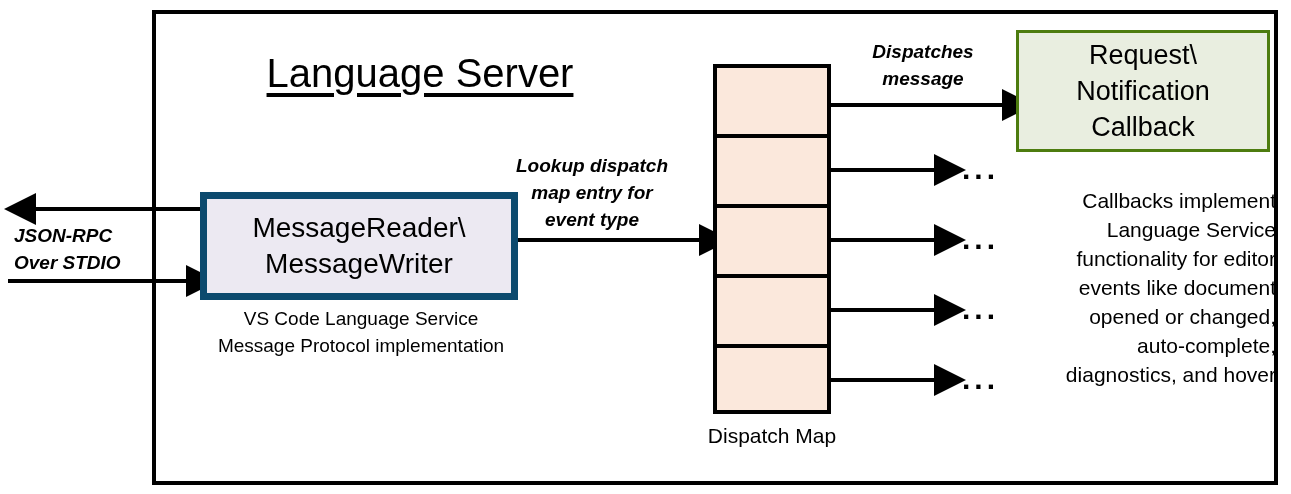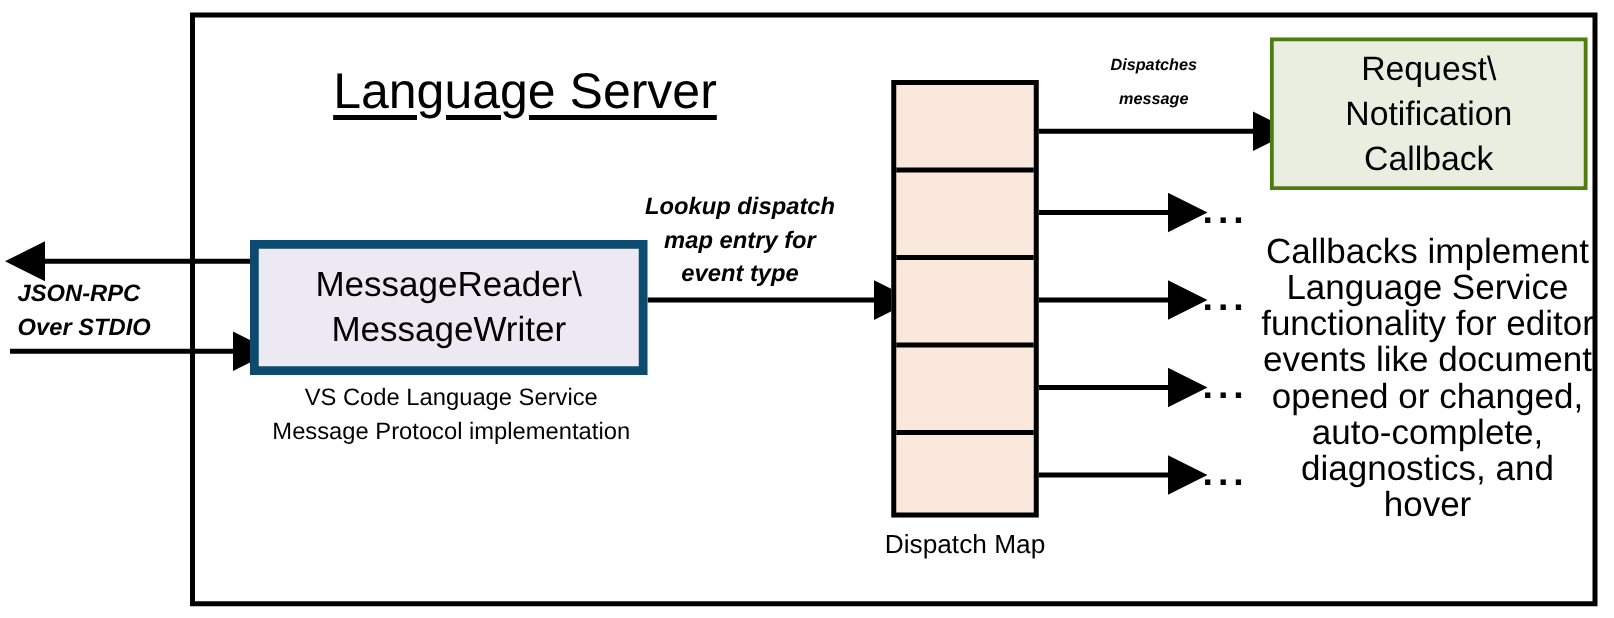--- a/index.html
+++ b/index.html
@@ -60,34 +60,34 @@
   }
   .dmap-row.last{border-bottom:none;}
   .dmap-caption{
     left:640px;top:421px;width:264px;
     font-size:21px;line-height:29px;text-align:center;
   }
 
   
   .dispatches{
     left:834px;top:38px;width:178px;
-    font-size:13px;line-height:27px;text-align:center;
+    font-size:19px;line-height:27px;text-align:center;
     font-style:italic;font-weight:bold;
   }
 
   
   .cb-box{
     left:1016px;top:30px;width:254px;height:122px;
     background:#e9eee0;border:3px solid #4d7c0f;box-sizing:border-box;
     display:flex;align-items:center;justify-content:center;
     font-size:27px;line-height:36px;text-align:center;
   }
   .cb-caption{
     left:1008px;top:186px;width:268px;
-    font-size:28px;line-height:29px;text-align:center;
+    font-size:21px;line-height:29px;text-align:right;
   }
 
   
   .ellip{
     font-size:30px;line-height:30px;letter-spacing:4px;font-weight:bold;
     width:60px;text-align:left;
   }
 </style>
 </head>
 <body>

